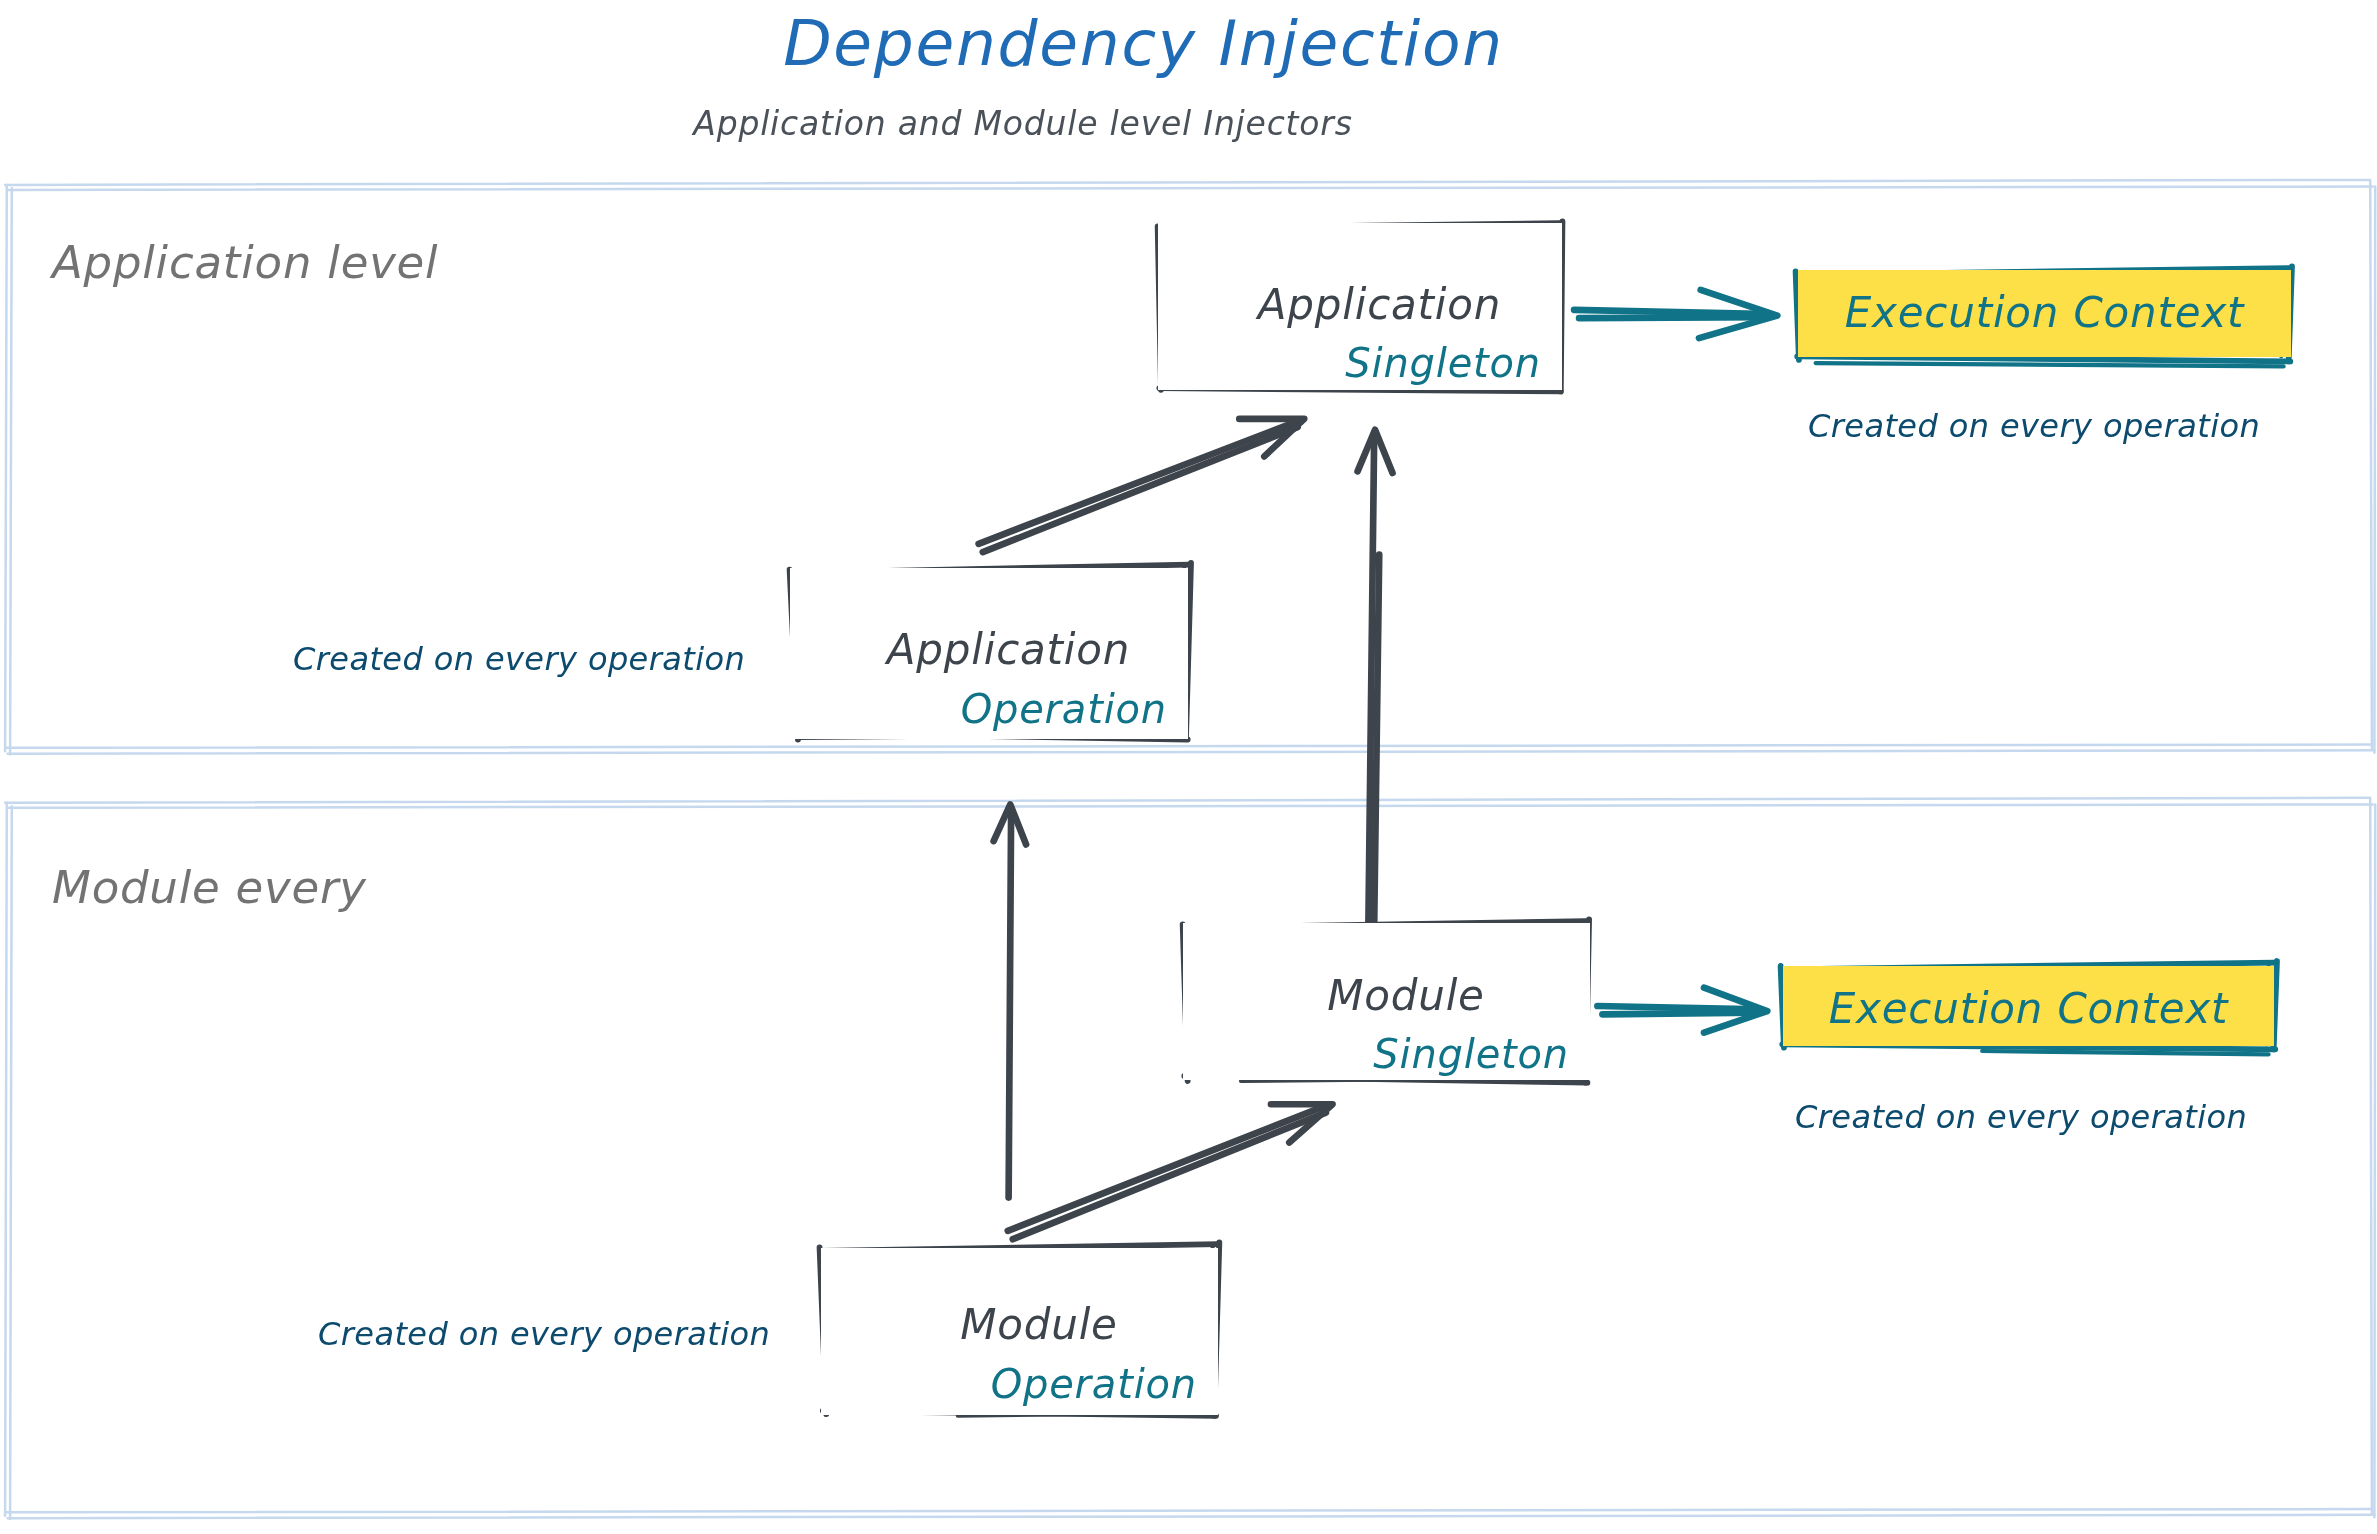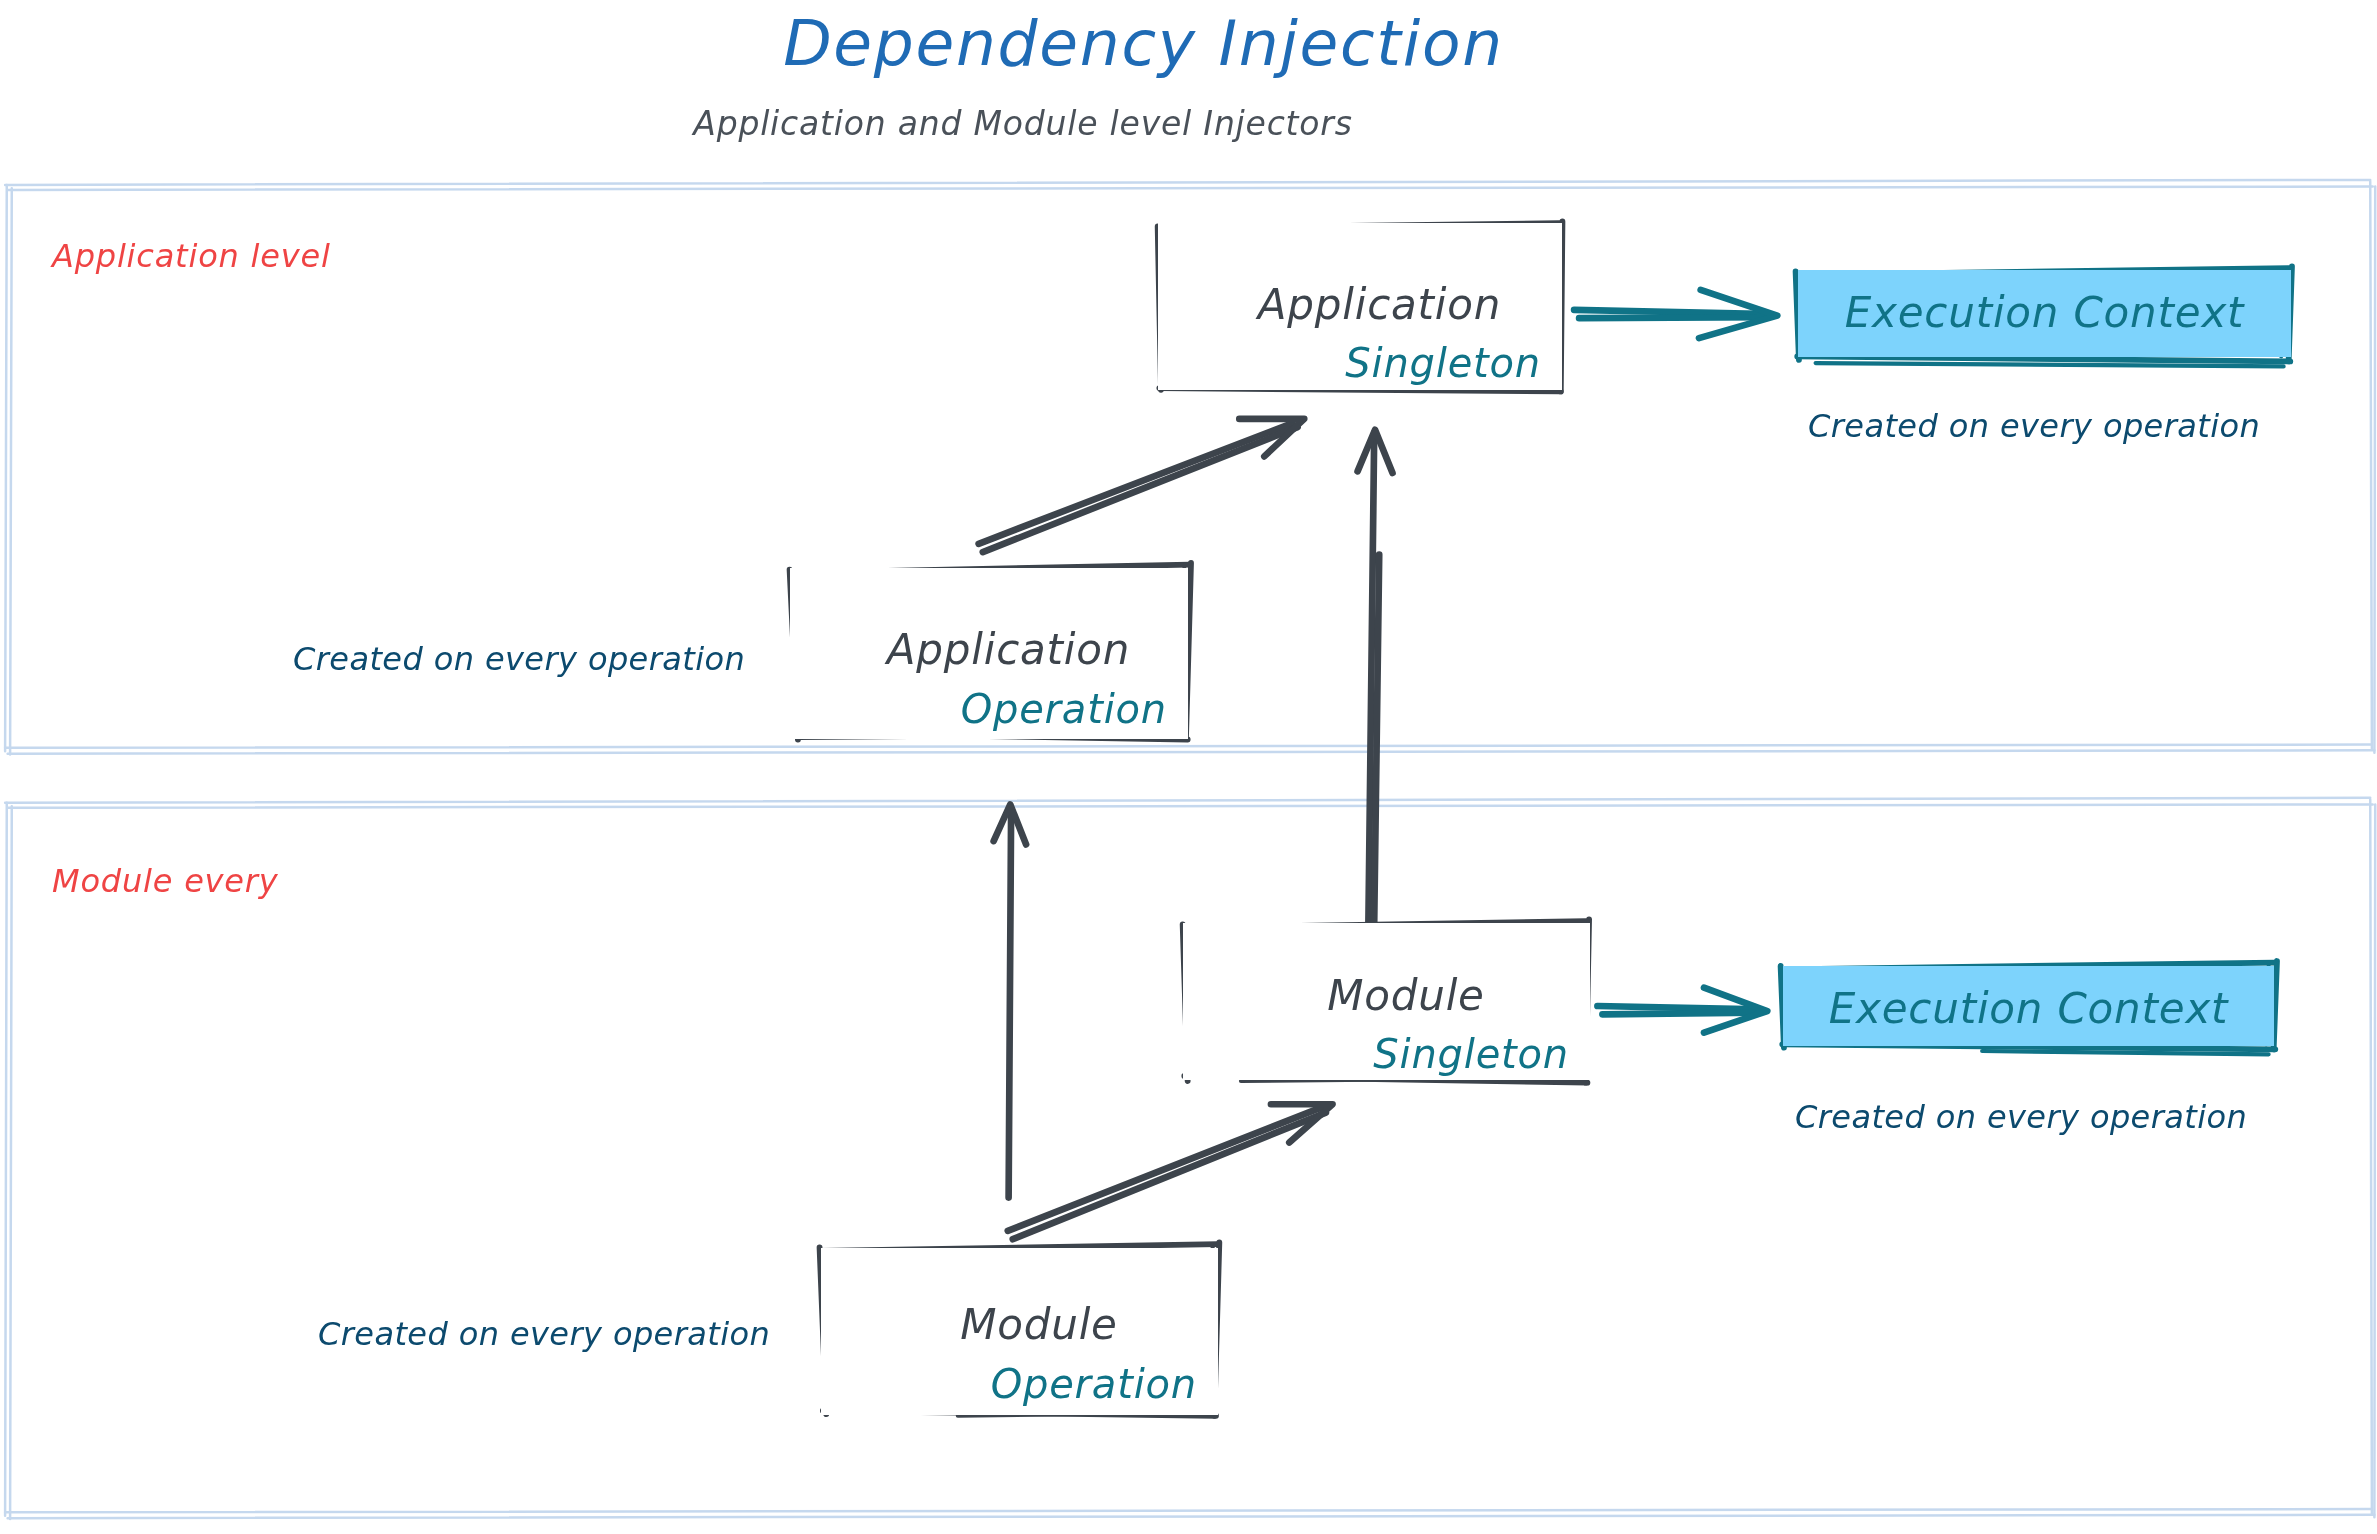--- a/index.html
+++ b/index.html
@@ -36,22 +36,22 @@
   }
   #subtitle {
     left: 0; top: 107px; width: 2046px; text-align: center;
     font-size: 33px;
     color: #4a5159;
     font-style: italic;
     letter-spacing: 0.8px;
   }
   
   .panel-title {
-    font-size: 32px;
-    color: #ef4444;
+    font-size: 45px;
+    color: #737373;
     font-style: italic;
     letter-spacing: 0.8px;
   }
   #panel-title-app  { left: 52px;  top: 240px; }
   #panel-title-mod  { left: 52px;  top: 865px; }
 
   
   .node {
     position: absolute;
     background: #ffffff;
@@ -89,21 +89,21 @@
   #node-mod-singleton .node-title { top: 48px; }
   #node-mod-singleton .node-scope { top: 108px; }
   
   #node-mod-operation { left: 821px; top: 1248px; width: 397px; height: 167px; }
   #node-mod-operation .node-title { top: 52px; }
   #node-mod-operation .node-scope { top: 113px; }
 
   
   .exec-box {
     position: absolute;
-    background: #7dd3fc;
+    background: #fde047;
   }
   .exec-box .exec-label {
     position: absolute;
     width: 100%;
     text-align: center;
     top: 18.3px;
     font-size: 42px;
     color: #107387;
     font-style: italic;
     letter-spacing: 0.8px;

